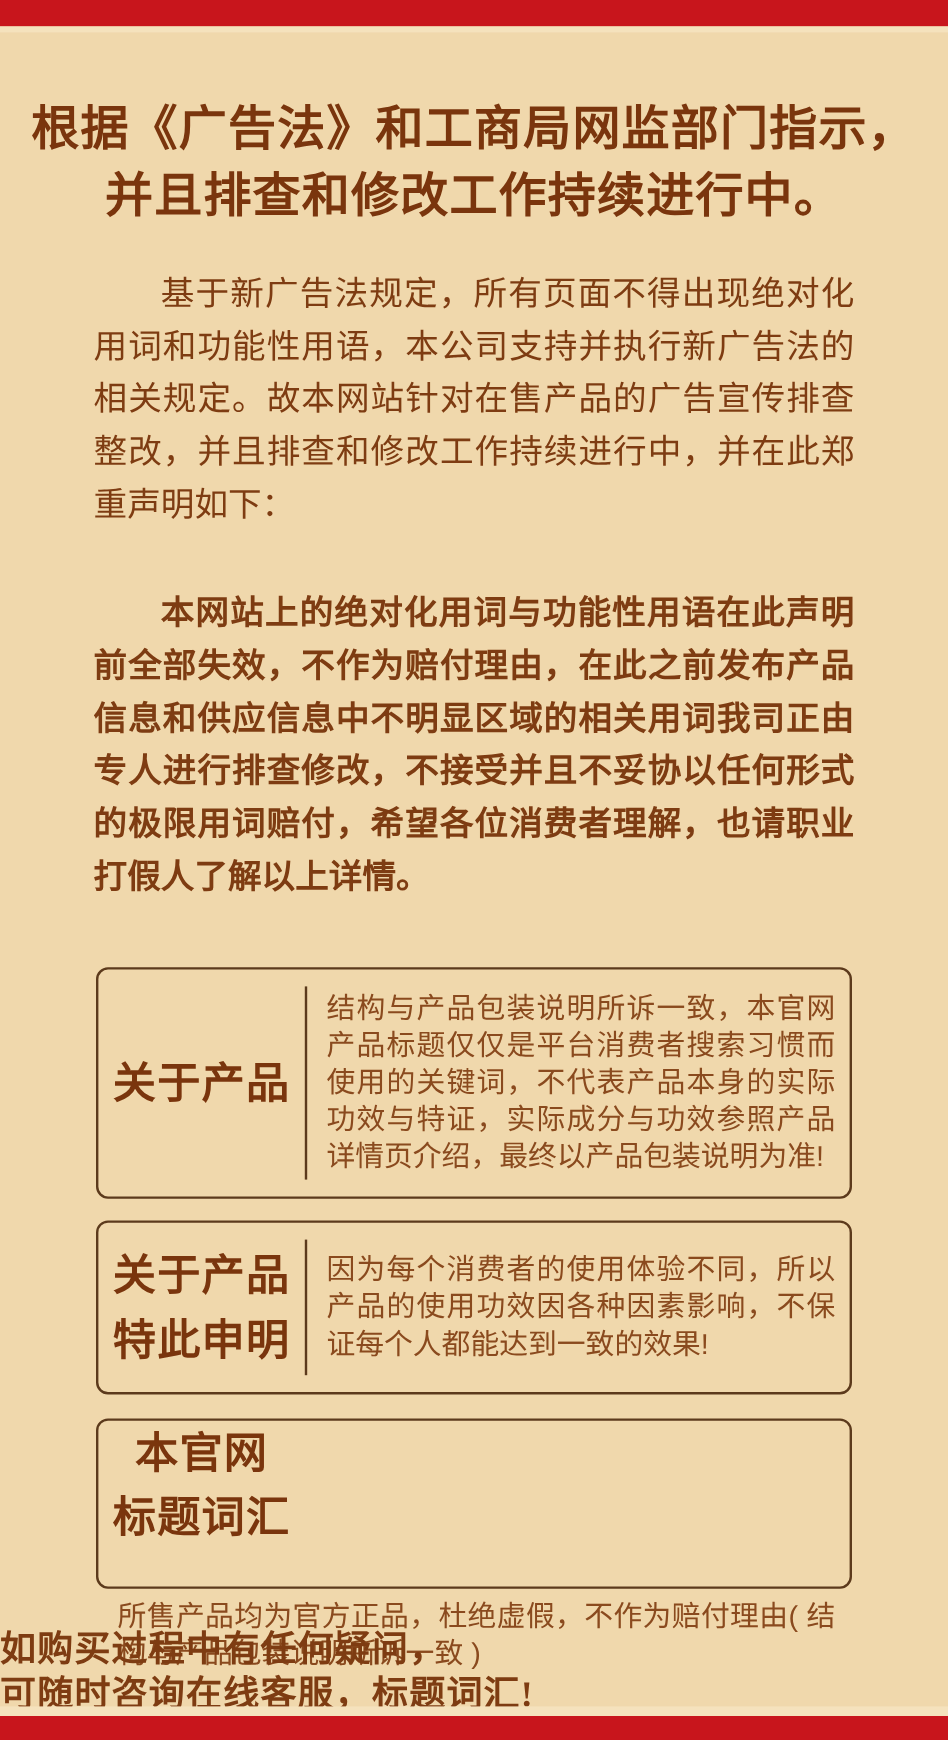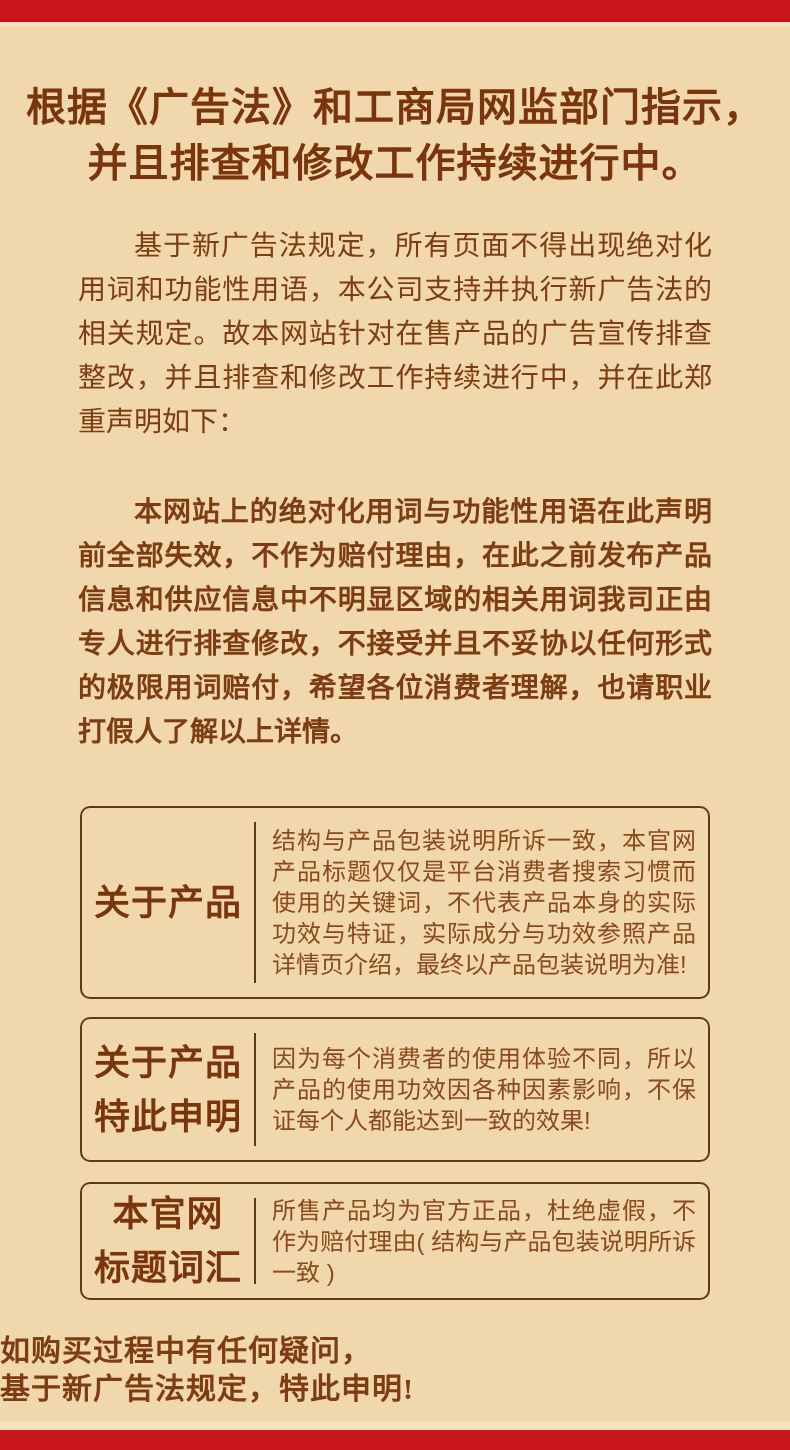--- a/index.html
+++ b/index.html
@@ -54,21 +54,21 @@
   .boxes{width:630px;margin:52px auto 0 auto;}
   .box{
     display:flex;
     align-items:stretch;
     border:2px solid var(--border-brown,#5c3a1c);
     border-radius:10px;
     background:transparent;
   }
   .box-1{height:193px;}
   .box-2{height:145px;margin-top:18px;}
-  .box-3{height:118px;margin-top:20px;}
+  .box-3{height:142px;margin-top:20px;flex-direction:column;}
   .box-label{
     width:172px;
     display:flex;
     flex-direction:column;
     justify-content:center;
     align-items:center;
     font-size:36px;
     font-weight:bold;
     line-height:54px;
     color:var(--text-dark-brown,#7a350d);
@@ -145,19 +145,19 @@
         <span>标题词汇</span>
       </div>
       <div class="box-divider"></div>
       <div class="box-body">所售产品均为官方正品，杜绝虚假，不作为赔付理由( 结构与产品包装说明所诉一致 )</div>
     </div>
 
   </div>
 
   <div class="footer">
     <div>如购买过程中有任何疑问，</div>
-    <div>基于新广告法规定，特此申明!</div>
+    <div>可随时咨询在线客服，标题词汇!</div>
   </div>
 
   <div class="band band-bottom"></div>
   <div class="bar bar-bottom"></div>
 
 </div>
 
 </body></html>

